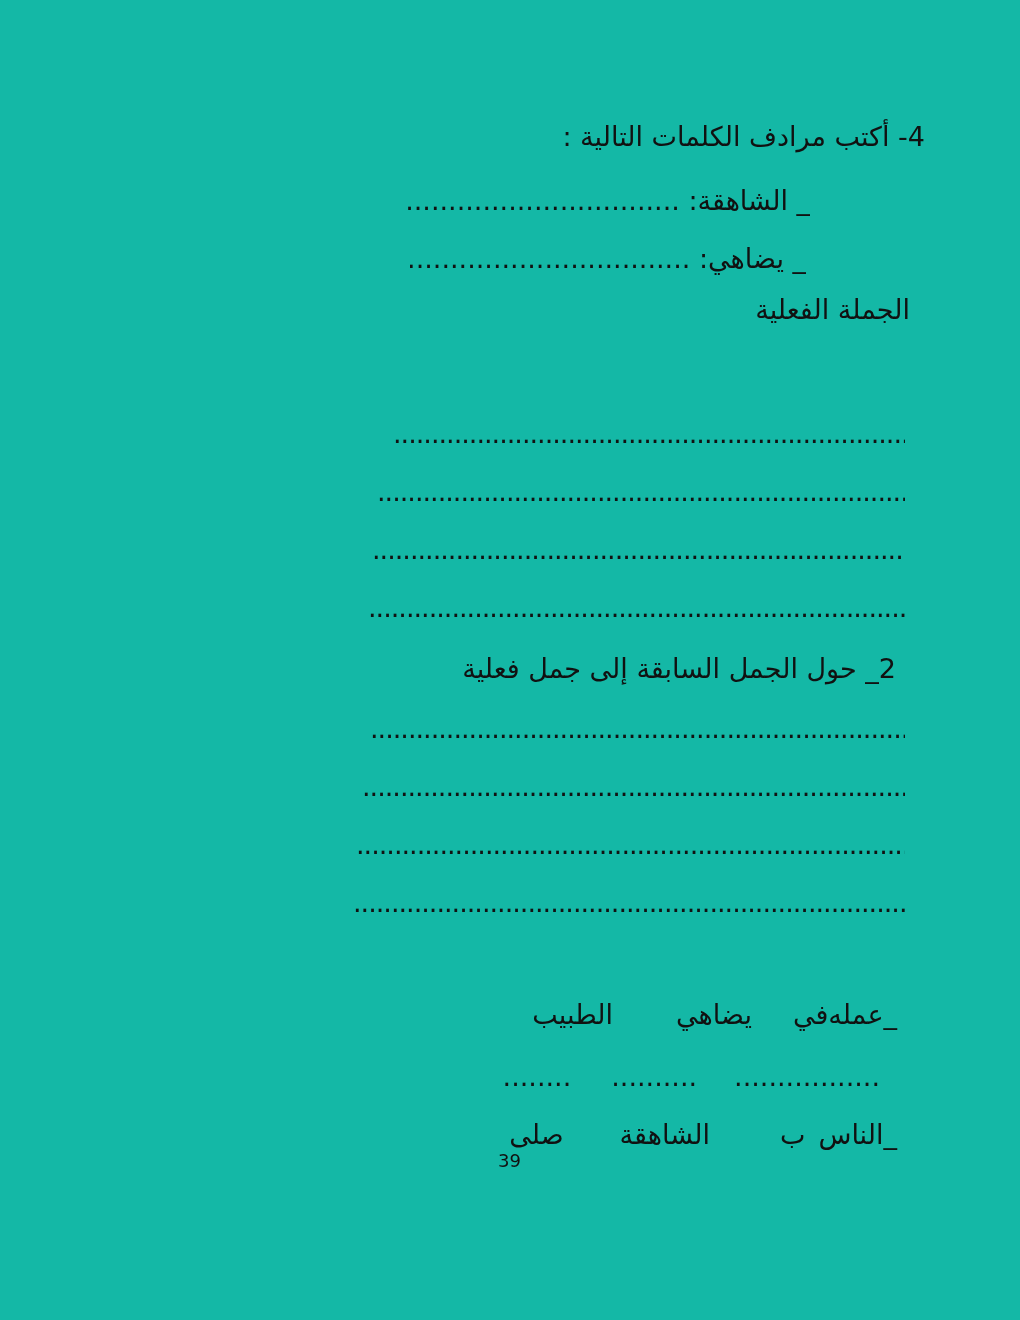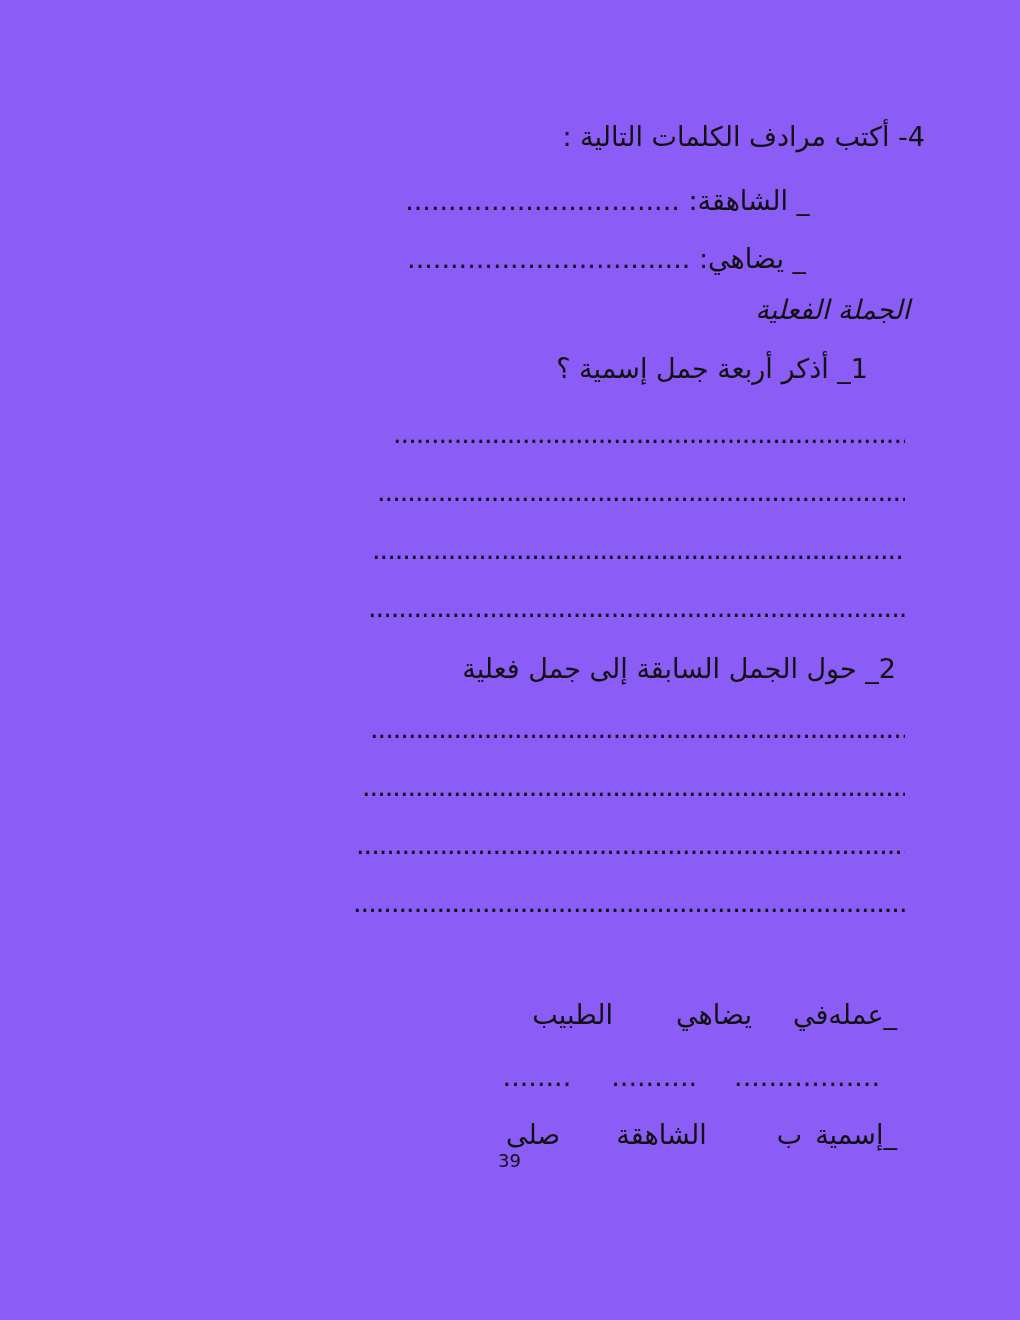--- a/index.html
+++ b/index.html
@@ -1,19 +1,19 @@
 <!DOCTYPE html>
 <html lang="ar"><head>
 <meta charset="utf-8">
 <style>
   html,body{margin:0;padding:0;background:#e8e8e8;}
   .page{
     position:relative;
     width:1020px;height:1320px;
-    background:#8b5cf6;
+    background:#14b8a6;
     overflow:hidden;
     font-family:"DejaVu Sans", sans-serif;
     color:#111;
   }
   .row{
     position:absolute;
     direction:rtl;
     unicode-bidi:plaintext;
     white-space:nowrap;
     font-size:27px;
@@ -39,23 +39,22 @@
 <body>
 
 <div class="page">
 
   <div class="row" style="top:118px; right:95px;">4- أكتب  مرادف الكلمات التالية :</div>
 
   <div class="row fill" style="top:182px; right:210px; width:407px;">_ الشاهقة: .......................................................</div>
 
   <div class="row fill" style="top:240px; right:214px; width:396px;">_ يضاهي: .......................................................</div>
 
-  <div class="row" style="top:291px; right:110px;font-style:italic;">الجملة الفعلية</div>
+  <div class="row" style="top:291px; right:110px;">الجملة الفعلية</div>
 
-  <div class="row" style="top:350px; right:152px;">1_ أذكر أربعة جمل إسمية ؟</div>
 
   <div class="row dotline" style="top:415px; right:115px; width:512px;">................................................................................</div>
   <div class="row dotline" style="top:473px; right:115px; width:528px;">................................................................................</div>
   <div class="row dotline" style="top:531px; right:115px; width:533px;">................................................................................</div>
   <div class="row dotline" style="top:589px; right:115px; width:537px;">................................................................................</div>
 
   <div class="row" style="top:650px; right:124px;">2_ حول الجمل السابقة إلى جمل فعلية</div>
 
   <div class="row dotline" style="top:710px; right:115px; width:535px;">................................................................................</div>
   <div class="row dotline" style="top:768px; right:115px; width:543px;">................................................................................</div>
@@ -65,18 +64,18 @@
 
   <div class="row spread" style="top:996px; right:123px;">
     <span class="g44">الطبيب</span><span class="g63">يضاهي</span><span class="g41">في</span><span class="g12">عمله</span><span>_</span>
   </div>
 
   <div class="row spread" style="top:1058px; right:140px;">
     <span class="g24">........</span><span class="g40">..........</span><span class="g37">........</span><span>.........</span>
   </div>
 
   <div class="row spread" style="top:1116px; right:123px;">
-    <span class="g54">صلى</span><span class="g56">الشاهقة</span><span class="g70">ب</span><span class="g13">إسمية</span><span>_</span>
+    <span class="g54">صلى</span><span class="g56">الشاهقة</span><span class="g70">ب</span><span class="g13">الناس</span><span>_</span>
   </div>
 
   <div class="pageno" style="top:1150px; left:498px;">39</div>
 
 </div>
 
 </body></html>

